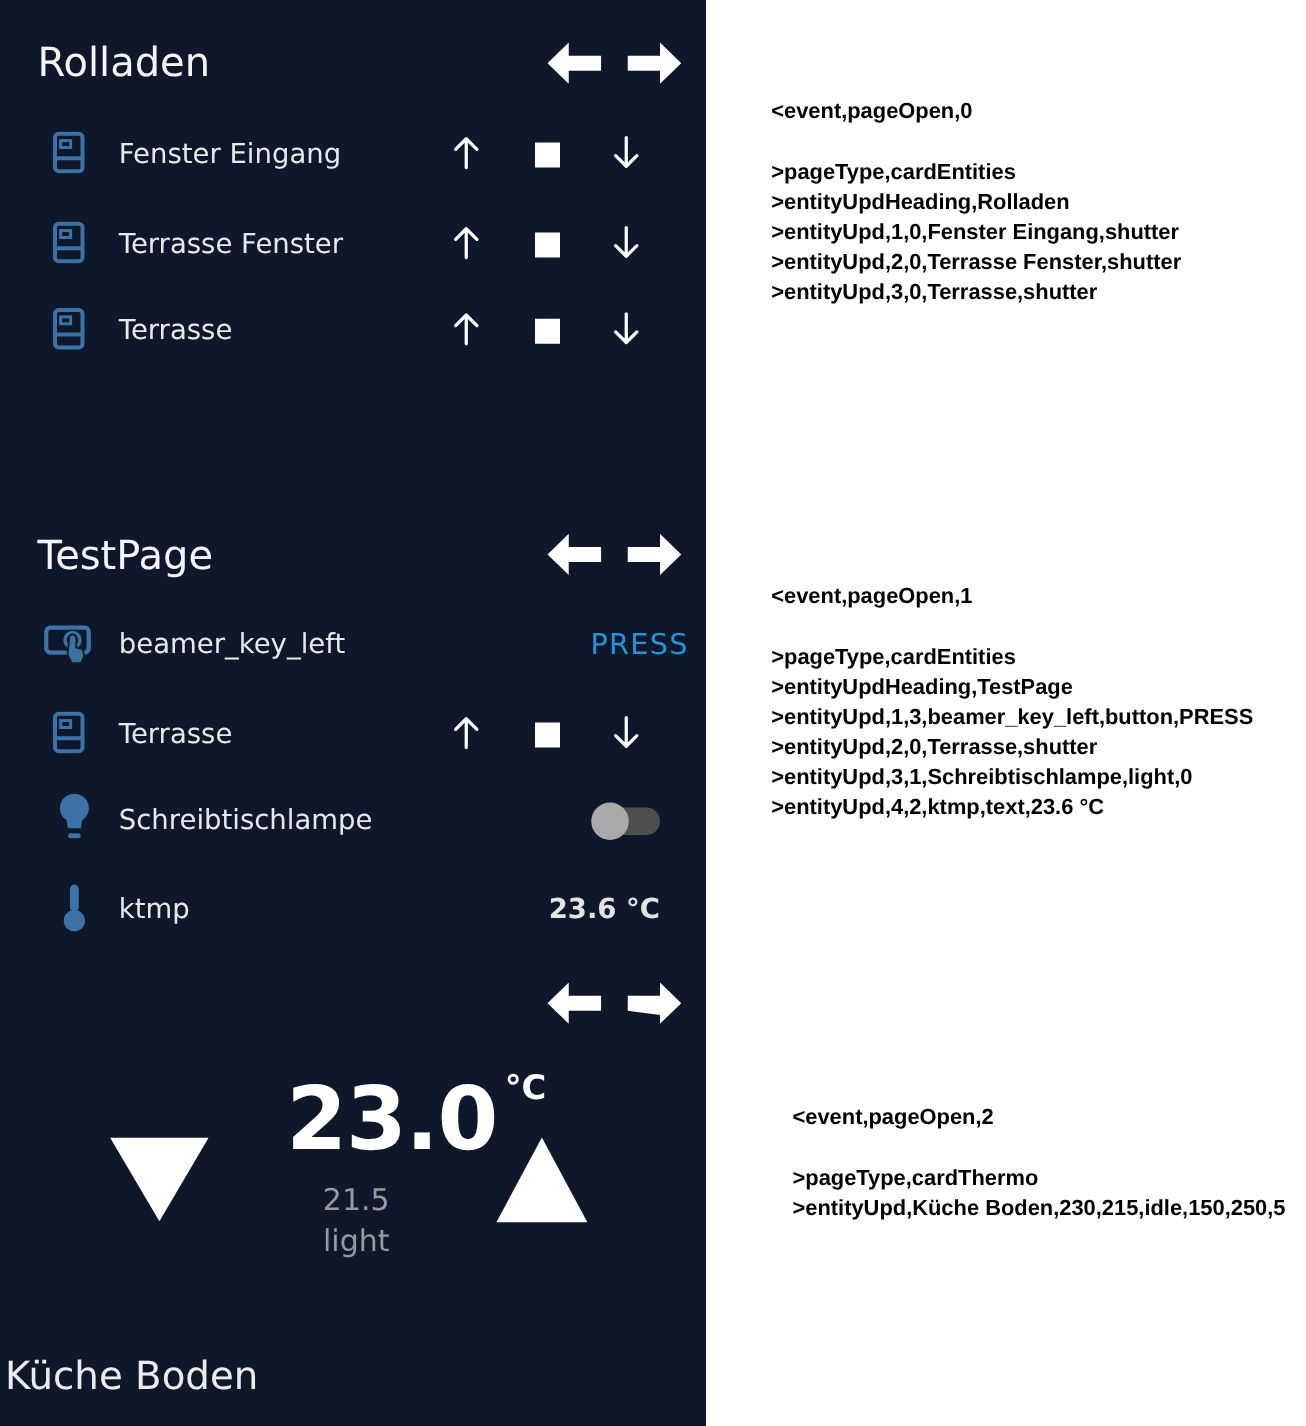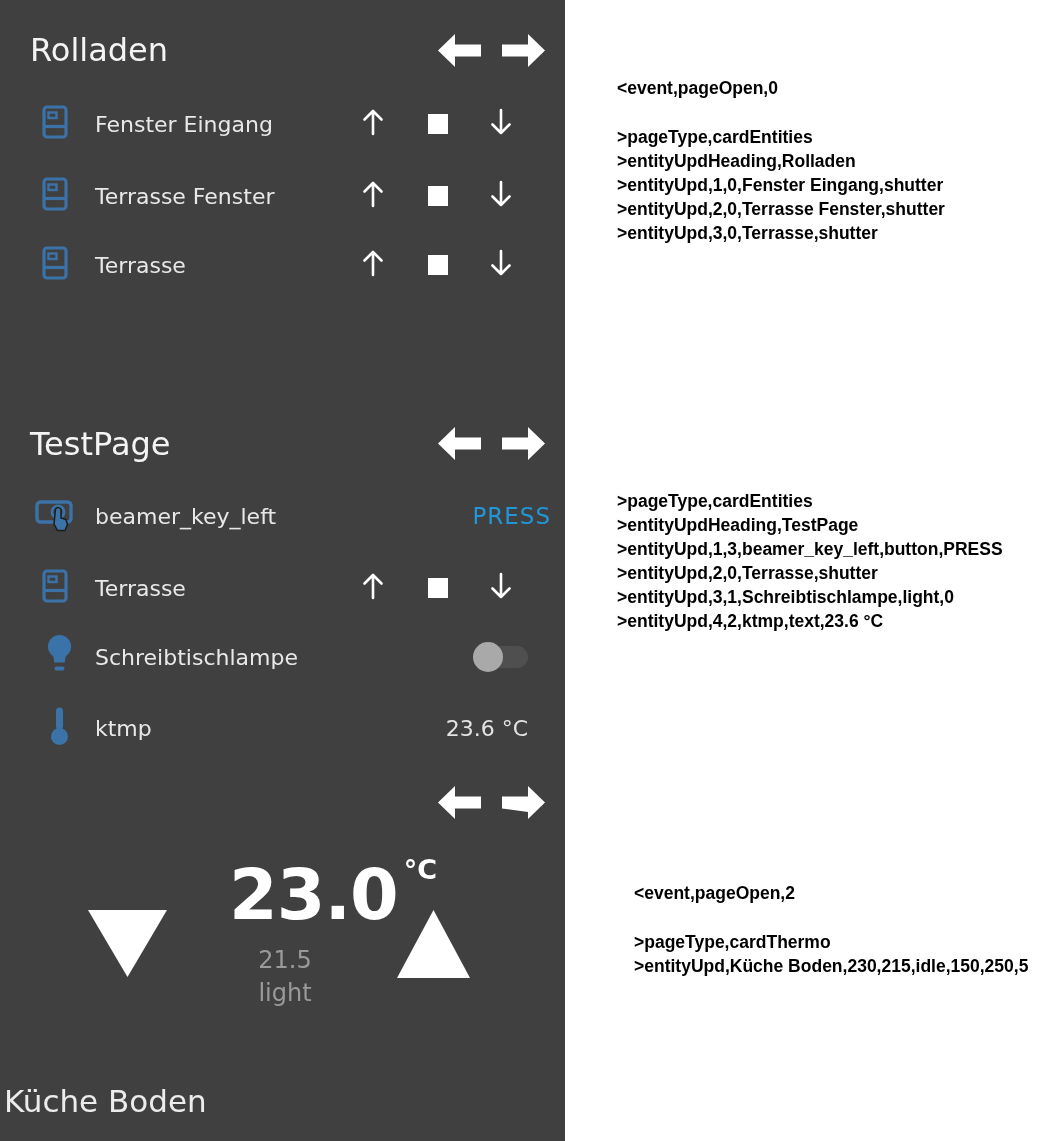--- a/index.html
+++ b/index.html
@@ -4,37 +4,37 @@
 <style>
   html,body{margin:0;padding:0;}
   body{
     position:relative;
     width:1045px;height:1141px;
     background:#ffffff;
     font-family:"DejaVu Sans",sans-serif;
     overflow:hidden;
   }
   
-  .panel{position:absolute;left:0;top:0;width:565px;height:1141px;background:#404040;}
+  .panel{position:absolute;left:0;top:0;width:565px;height:1141px;background:#0f172a;}
   .heading{position:absolute;left:30px;font-size:32px;line-height:1;color:#f4f4f4;}
   .nav{position:absolute;width:43px;height:33px;cursor:pointer;}
   .row{position:absolute;left:0;width:565px;height:70px;}
   .row .icon{position:absolute;top:50%;transform:translateY(-50%);}
   .icon-shutter{left:42px;}
   .icon-tap{left:34px;}
   .icon-bulb{left:46px;}
   .icon-thermo{left:50px;}
   .row .label{position:absolute;left:95px;top:50%;transform:translateY(-50%);font-size:22px;color:#e8e8e8;white-space:nowrap;}
   .ctl{position:absolute;top:50%;transform:translateY(-50%);cursor:pointer;}
   .ctl.up{left:361px;}
   .ctl.stop{left:428px;}
   .ctl.down{left:489px;}
   .sq{display:block;width:20px;height:20px;background:#ffffff;}
   .press{position:absolute;right:37px;top:50%;transform:translateY(-50%);font-size:23px;letter-spacing:1px;color:#2196d8;cursor:pointer;}
-  .value{position:absolute;right:37px;top:50%;transform:translateY(-50%);font-size:22px;color:#e3e3e3;white-space:nowrap;}
+  .value{position:absolute;right:37px;top:50%;transform:translateY(-50%);font-size:22px;color:#e3e3e3;white-space:nowrap;font-weight:bold;}
   .toggle{position:absolute;left:473px;top:50%;transform:translateY(-50%);width:55px;height:30px;cursor:pointer;}
   .toggle .track{position:absolute;left:6px;top:4px;width:49px;height:22px;border-radius:11px;background:#4f4f4f;}
   .toggle .knob{position:absolute;left:0;top:0;width:30px;height:30px;border-radius:50%;background:#a9a9a9;}
   
   .temp-wrap{position:absolute;left:205px;top:860px;white-space:nowrap;margin-left:24px;}
   .temp-big{font-size:70px;font-weight:bold;color:#ffffff;line-height:1;letter-spacing:-1px;}
   .temp-unit{display:inline-block;position:relative;top:-40px;margin-left:6px;font-size:27px;font-weight:bold;color:#ffffff;}
   .tri{position:absolute;cursor:pointer;}
   .tri-down{left:88px;top:910px;}
   .tri-up{left:397px;top:910px;}
@@ -238,20 +238,21 @@
     <div class="log-lines">
       <div class="log-line">&gt;pageType,cardEntities</div>
       <div class="log-line">&gt;entityUpdHeading,Rolladen</div>
       <div class="log-line">&gt;entityUpd,1,0,Fenster Eingang,shutter</div>
       <div class="log-line">&gt;entityUpd,2,0,Terrasse Fenster,shutter</div>
       <div class="log-line">&gt;entityUpd,3,0,Terrasse,shutter</div>
     </div>
   </div>
 
   <div class="log-block log-block-1">
+    <div class="log-line">&lt;event,pageOpen,1</div>
     <div class="log-lines">
       <div class="log-line">&gt;pageType,cardEntities</div>
       <div class="log-line">&gt;entityUpdHeading,TestPage</div>
       <div class="log-line">&gt;entityUpd,1,3,beamer_key_left,button,PRESS</div>
       <div class="log-line">&gt;entityUpd,2,0,Terrasse,shutter</div>
       <div class="log-line">&gt;entityUpd,3,1,Schreibtischlampe,light,0</div>
       <div class="log-line">&gt;entityUpd,4,2,ktmp,text,23.6 °C</div>
     </div>
   </div>
 

